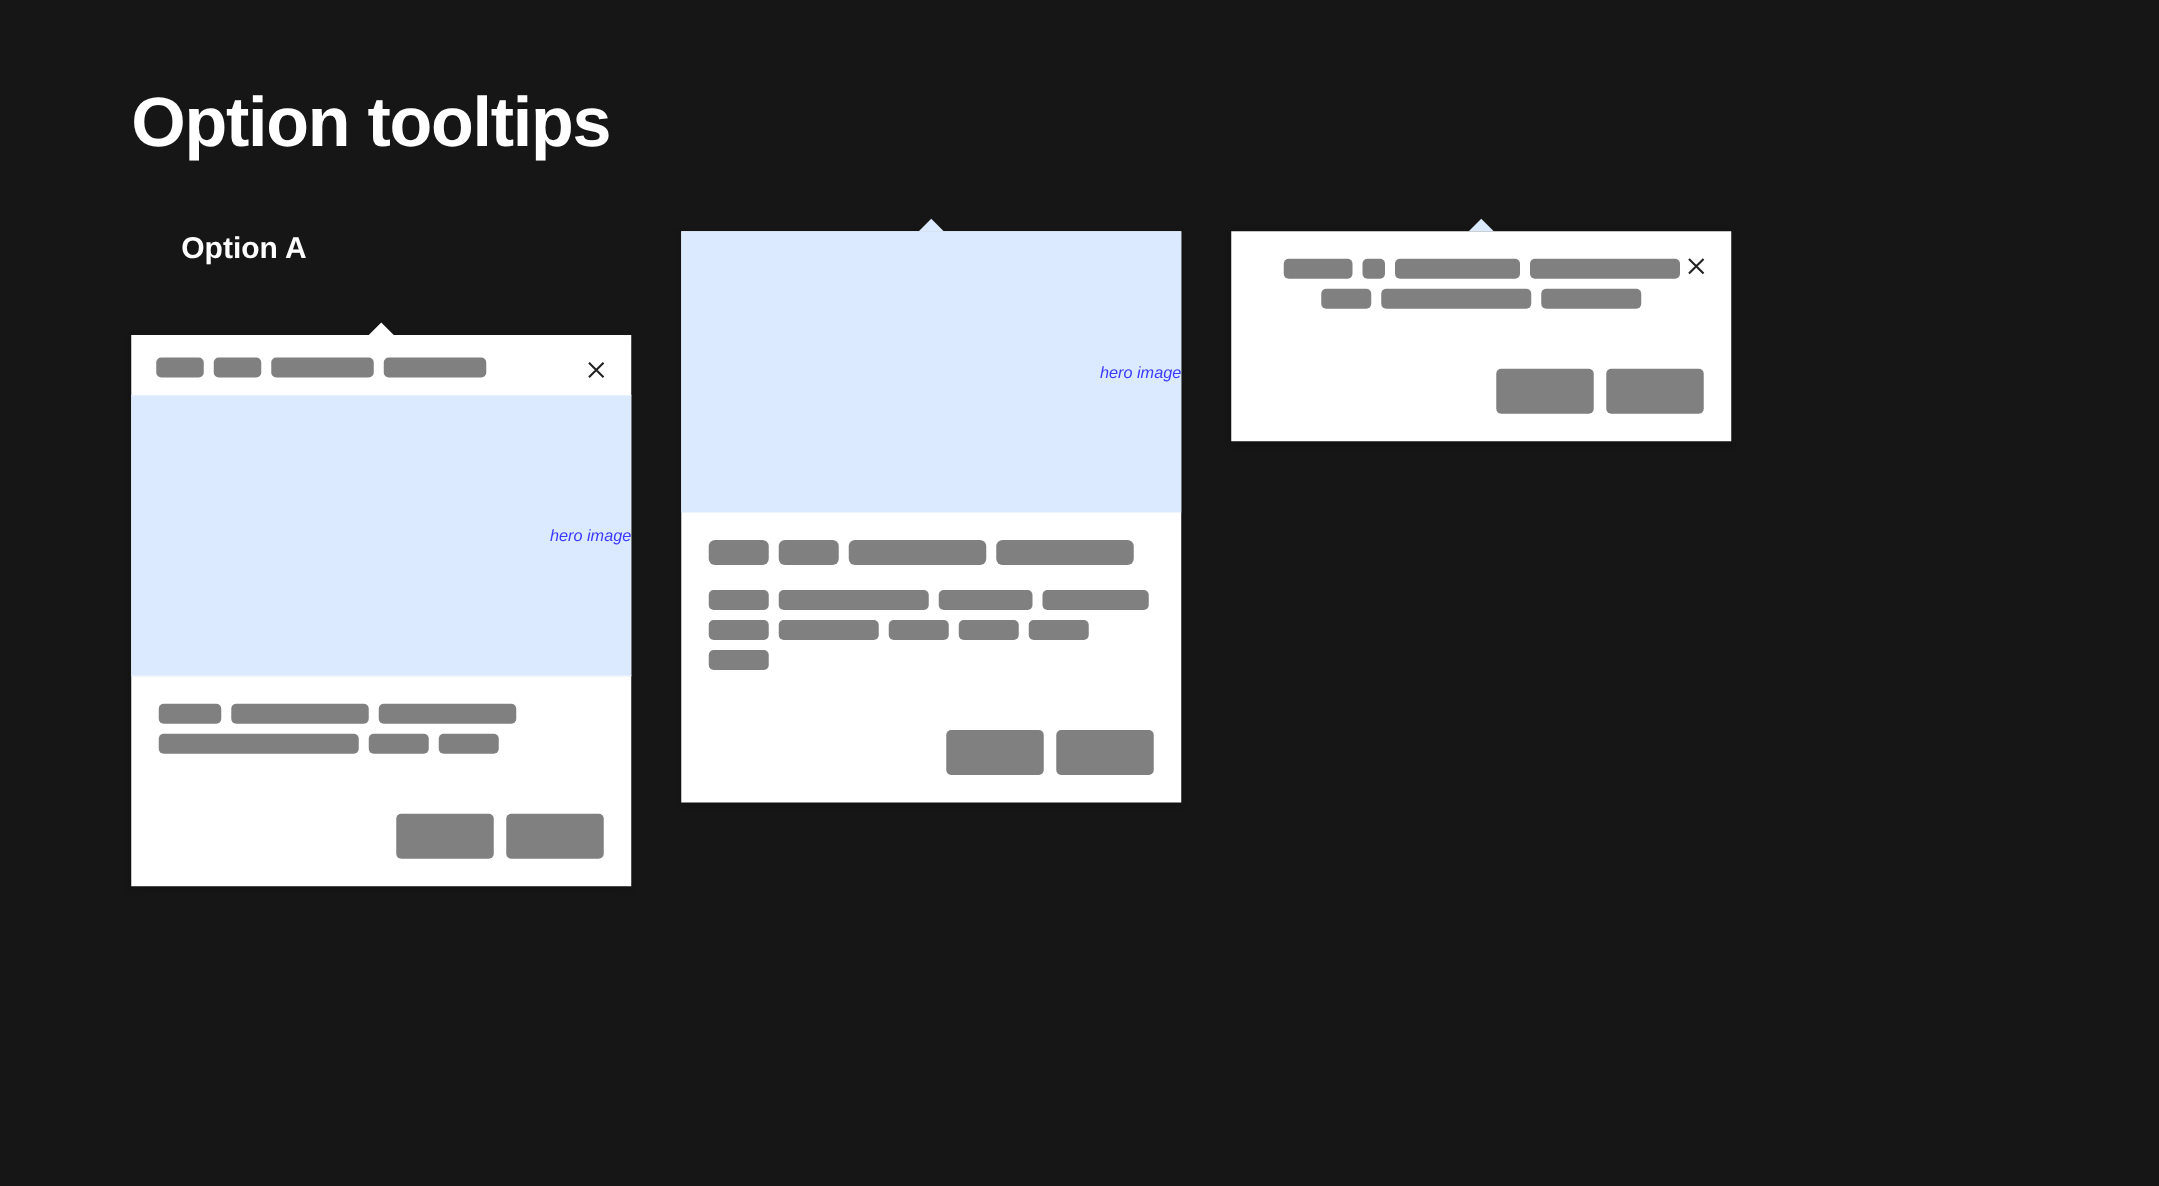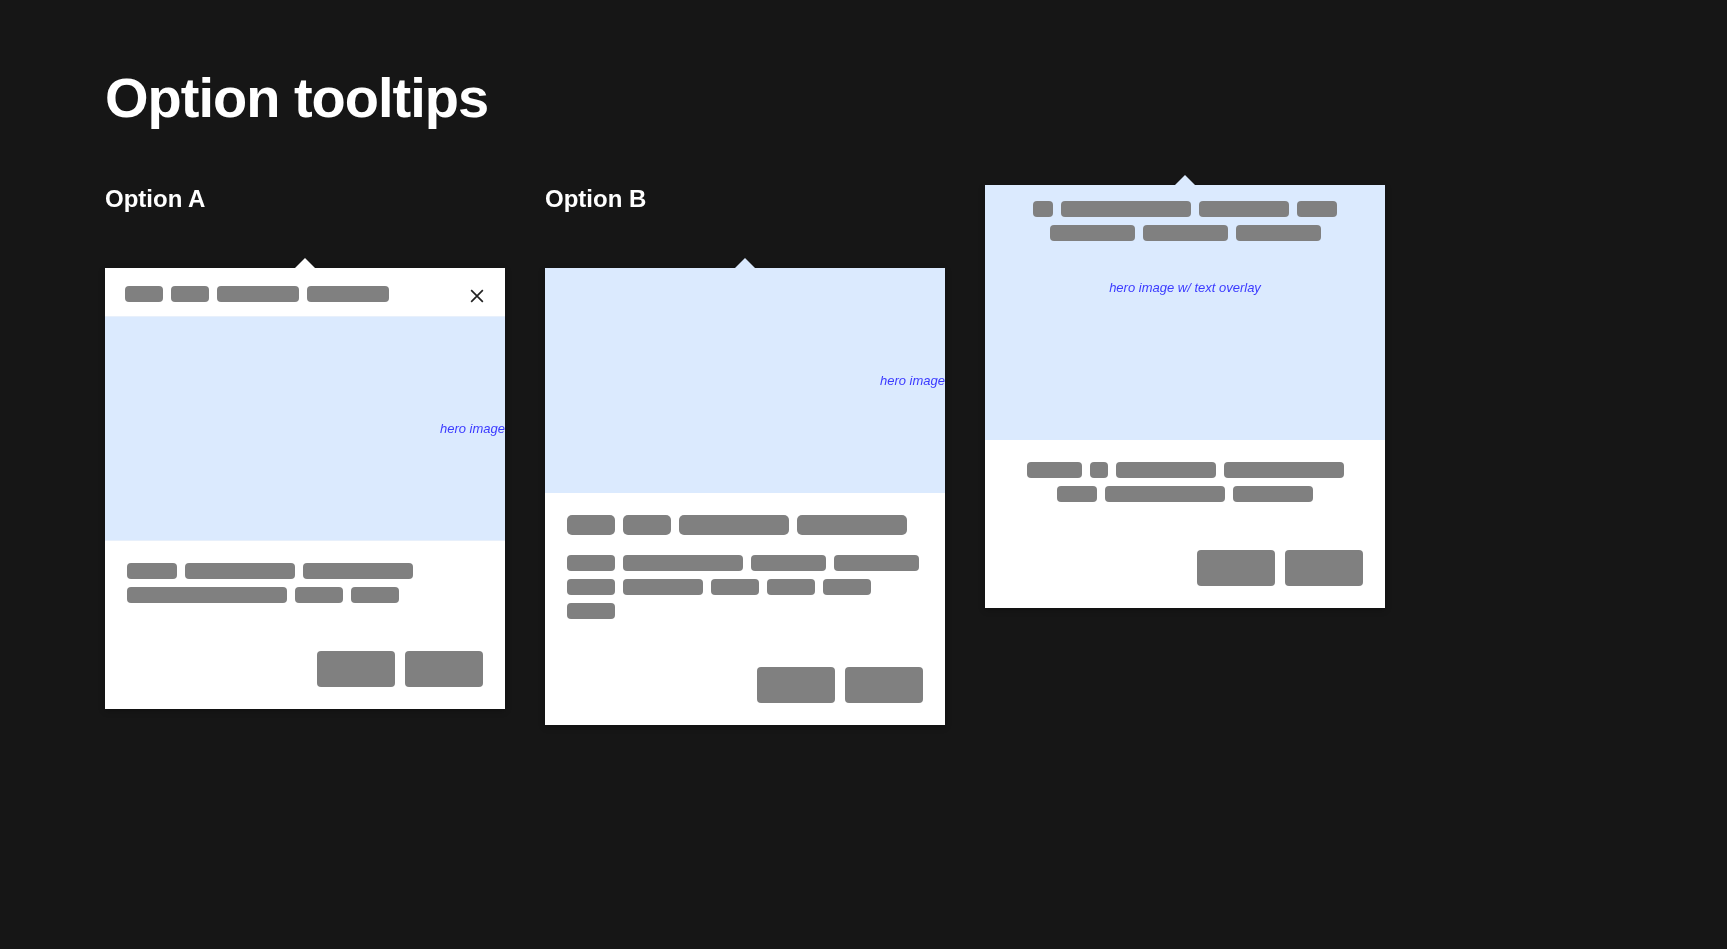--- a/index.html
+++ b/index.html
@@ -22,20 +22,21 @@
     gap: 40px;
   }
   .option-col {
     width: 400px;
     position: relative;
   }
   .option-label {
     font-size: 24px;
     font-weight: 700;
     margin-bottom: 55px;
+    margin-left: 40px;
   }
   .tooltip {
     background: #fff;
     width: 400px;
     position: relative;
     box-shadow: 0 2px 6px rgba(0,0,0,0.25);
   }
   .tooltip::before {
     content: "";
     position: absolute;
@@ -166,21 +167,20 @@
         </div>
       </div>
       <div class="footer">
         <span class="bar bar-btn"></span>
         <span class="bar bar-btn"></span>
       </div>
     </div>
   </div>
 
   <div class="option-col">
-    <div class="option-label">Option B</div>
     <div class="tooltip hero-top">
       <div class="close-icon">
         <svg viewBox="0 0 24 24" fill="none">
             <path d="M5 5 L19 19 M19 5 L5 19"></path>
           </svg>
       </div>
       <div class="hero hero-b">
         <span class="hero-label">hero image</span>
       </div>
       <div class="body-section">
@@ -209,32 +209,20 @@
       </div>
     </div>
   </div>
 
   <div class="option-col">
     <div class="tooltip hero-top">
       <div class="close-icon">
         <svg viewBox="0 0 24 24" fill="none">
             <path d="M5 5 L19 19 M19 5 L5 19"></path>
           </svg>
-      </div>
-      <div class="hero hero-c">
-        <div class="overlay-title">
-          <span class="bar" style="width:20px"></span>
-          <span class="bar" style="width:130px"></span>
-          <span class="bar" style="width:90px"></span>
-          <span class="bar" style="width:40px"></span>
-          <span class="bar" style="width:85px"></span>
-          <span class="bar" style="width:85px"></span>
-          <span class="bar" style="width:85px"></span>
-        </div>
-        <span class="hero-label">hero image w/ text overlay</span>
       </div>
       <div class="body-section">
         <div class="para-rows center-rows">
           <span class="bar" style="width:55px"></span>
           <span class="bar" style="width:18px"></span>
           <span class="bar" style="width:100px"></span>
           <span class="bar" style="width:120px"></span>
           <span class="bar" style="width:40px"></span>
           <span class="bar" style="width:120px"></span>
           <span class="bar" style="width:80px"></span>

